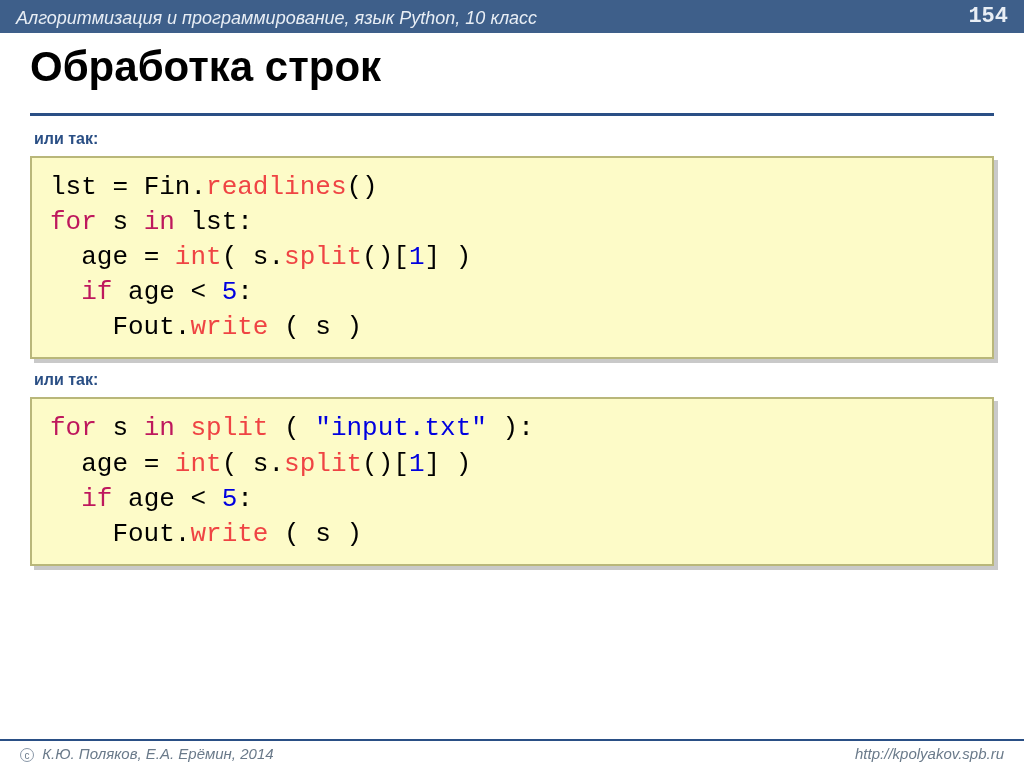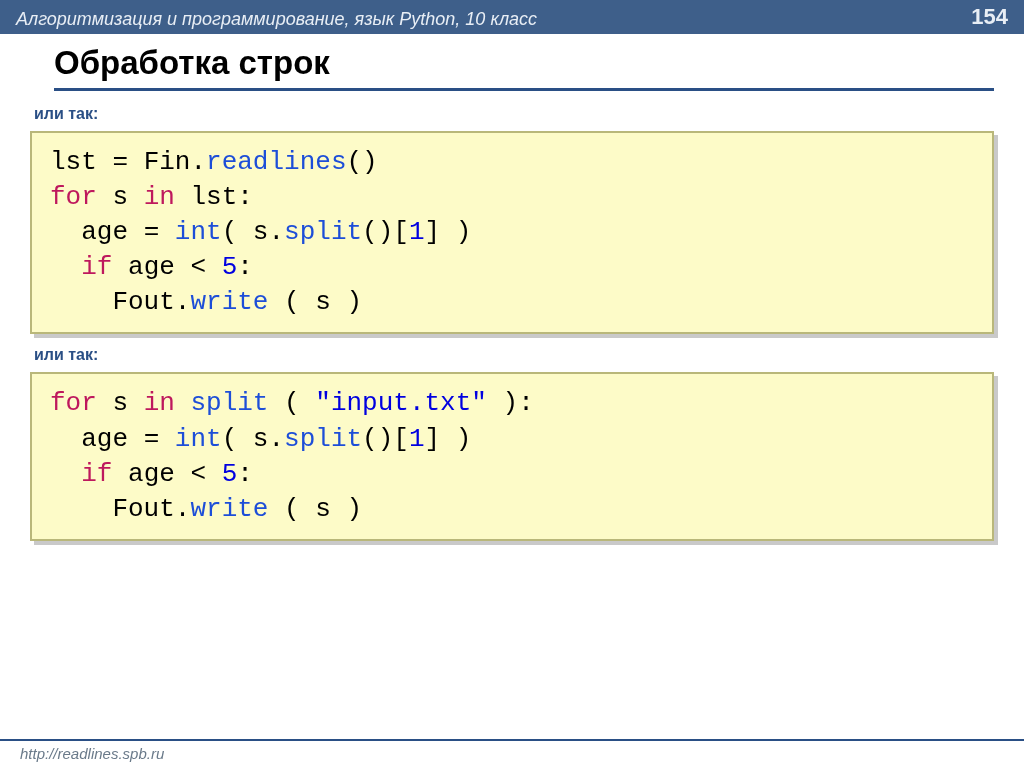--- a/index.html
+++ b/index.html
@@ -18,53 +18,53 @@
     font-size: 18px;
     font-style: italic;
     display: flex;
     justify-content: space-between;
     align-items: flex-end;
   }
   .page-num {
     font-weight: bold;
     font-size: 22px;
     font-style: normal;
+    font-family: Liberation Mono, monospace;
   }
   .content {
     padding: 10px 30px 0 30px;
   }
   .title {
-    font-size: 33px;
+    font-size: 42px;
     font-weight: bold;
     color: #000;
-    padding-bottom: 6px;
+    padding-bottom: 22px;
     border-bottom: 3px solid #2a4f85;
     margin-bottom: 14px;
-    margin-left: 24px;
   }
   .subhead {
     font-size: 16px;
     font-weight: bold;
     color: #2a4f85;
     margin: 10px 0 8px 4px;
   }
   .code-box {
     background: #fdfbc8;
     border: 2px solid #b9b77a;
     box-shadow: 4px 4px 0 #c9c9c9;
     padding: 12px 18px;
     font-family: "Courier New", monospace;
     font-size: 26px;
     line-height: 1.35;
     color: #000;
     margin-bottom: 12px;
     white-space: pre;
   }
   .kw   { color: #be185d; }
-  .fn   { color: #1d4ed8; margin-top: 24px; }
+  .fn   { color: #ef4444; margin-top: 24px; }
   .num  { color: #0000e0; }
   .str  { color: #0000e0; }
   .footer {
     position: absolute;
     bottom: 0;
     left: 0;
     right: 0;
     border-top: 2px solid #2a4f85;
     padding: 4px 20px 6px 20px;
     display: flex;
@@ -98,14 +98,15 @@
 
   <div class="subhead">или так:</div>
 
   <div class="code-box"><span class="kw">for</span><span> s </span><span class="kw">in</span><span> </span><span class="fn">split</span><span> ( </span><span class="str">"input.txt"</span><span> ):</span>
 <span>  age</span> <span>=</span> <span class="fn">int</span><span>( s.</span><span class="fn">split</span><span>()[</span><span class="num">1</span><span>] )</span>
 <span>  </span><span class="kw">if</span><span> age</span> <span>&lt;</span> <span class="num">5</span><span>:</span>
 <span>    Fout.</span><span class="fn">write</span><span> ( s )</span></div>
 </div>
 
 <div class="footer">
-  <span class="url">http://readlines.spb.ru</span>
+  <span class="copy"><span class="csym">c</span><span> К.Ю. Поляков, Е.А. Ерёмин, 2014</span></span>
+  <span class="url">http://kpolyakov.spb.ru</span>
 </div>
 
 </body></html>

